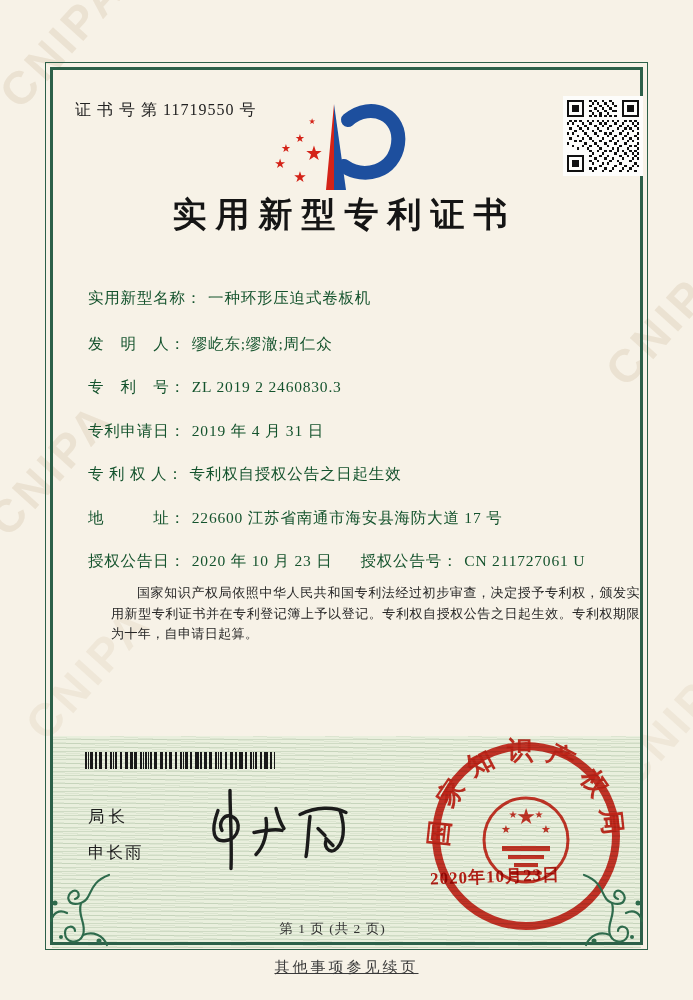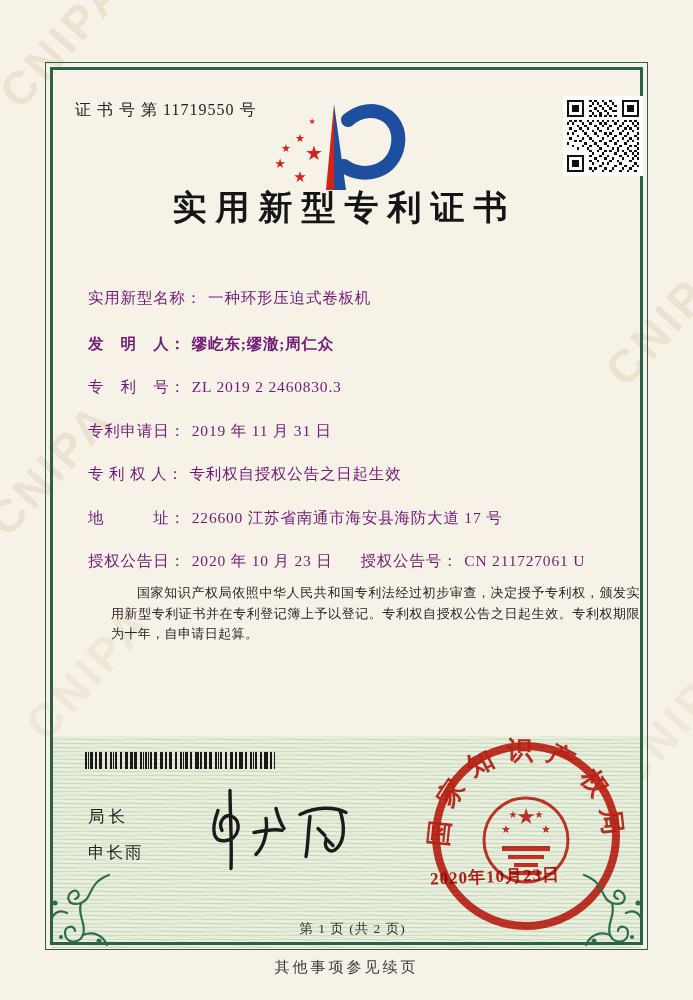--- a/index.html
+++ b/index.html
@@ -27,47 +27,47 @@
   }
   
   .frame{
     left:45px;top:62px;width:601px;height:886px;z-index:2;
     border:1px solid #2c6049;pointer-events:none;
   }
   .frame-inner{position:absolute;inset:4px;border:3px solid #2c6049;}
   .content{z-index:3;}
   .cert-no{left:75px;top:100px;font-size:16px;letter-spacing:1px;color:#222;}
   .title{
-    left:45px;top:185px;width:599px;text-align:center;
+    left:45px;top:192px;width:599px;text-align:center;
     font-size:34px;font-weight:bold;letter-spacing:9px;color:#151515;
   }
   .qr-box{left:563px;top:96px;width:80px;height:80px;background:#fdfdfb;padding:0;}
-  .field-row{left:88px;width:535px;font-size:15.5px;letter-spacing:0.8px;color:#701a75;white-space:nowrap;}
+  .field-row{left:88px;width:535px;font-size:15.5px;letter-spacing:0.8px;color:#14532d;white-space:nowrap;}
   .field-row .lab{margin-right:6px;}
   .grant-right{margin-left:28px;}
   .paras{left:86px;top:583px;width:529px;font-size:13px;line-height:1.58;color:#262626;text-align:justify;margin-left:25px;}
   .paras p{margin:0 0 2px 0;text-indent:2em;letter-spacing:0.4px;}
   .barcode{
     left:85px;top:752px;width:190px;height:17px;z-index:3;
     background:
       repeating-linear-gradient(90deg,#191919 0 2px,rgba(0,0,0,0) 2px 5px),
       repeating-linear-gradient(90deg,#191919 0 1px,rgba(0,0,0,0) 1px 7px),
       repeating-linear-gradient(90deg,rgba(0,0,0,0) 0 3px,#191919 3px 4px,rgba(0,0,0,0) 4px 11px);
   }
   .director-title{left:88px;top:806px;font-size:16.5px;letter-spacing:4px;color:#1e1e1e;z-index:3;}
   .director-name{left:88px;top:842px;font-size:16.5px;letter-spacing:2px;color:#1e1e1e;z-index:3;}
   .signature{left:188px;top:778px;z-index:3;}
   .seal{left:426px;top:736px;z-index:3;mix-blend-mode:multiply;}
   .seal-date{
     left:430px;top:864px;width:195px;z-index:4;
     font-size:17px;font-weight:bold;color:#c8221a;letter-spacing:1px;
     transform:rotate(-2deg);mix-blend-mode:multiply;
   }
-  .page-no{left:52px;top:920px;width:601px;text-align:center;font-size:13.5px;letter-spacing:1px;color:#333;z-index:3;}
-  .footer-note{left:0;top:958px;width:693px;text-align:center;font-size:15px;letter-spacing:3px;color:#3a3a3a;z-index:3;}
+  .page-no{left:32px;top:920px;width:601px;text-align:center;font-size:13.5px;letter-spacing:1px;color:#333;z-index:3;}
+  .footer-note{left:0;top:958px;width:693px;text-align:center;font-size:15px;letter-spacing:3px;color:#3a3a3a;z-index:3;text-decoration:underline;}
   .flourish{z-index:4;}
 </style>
 </head>
 <body>
 
 <div class="wm" style="left:-18px;top:14px;">CNIPA</div>
 <div class="wm" style="left:588px;top:292px;">CNIPA</div>
 <div class="wm" style="left:-30px;top:442px;">CNIPA</div>
 <div class="wm" style="left:8px;top:646px;opacity:.7;">CNIPA</div>
 <div class="wm" style="left:596px;top:694px;opacity:.7;">CNIPA</div>
@@ -113,28 +113,28 @@
       <path d="M9,0h1v1h-1z M11,0h1v1h-1z M14,0h1v1h-1z M17,0h1v1h-1z M10,1h1v1h-1z M12,1h1v1h-1z M15,1h1v1h-1z M18,1h1v1h-1z M9,2h1v1h-1z M13,2h1v1h-1z M16,2h1v1h-1z M19,2h1v1h-1z M11,3h1v1h-1z M14,3h1v1h-1z M17,3h1v1h-1z M9,4h1v1h-1z M12,4h1v1h-1z M15,4h1v1h-1z M18,4h2v1h-2z M10,5h1v1h-1z M13,5h1v1h-1z M16,5h1v1h-1z M9,6h1v1h-1z M11,6h1v1h-1z M13,6h1v1h-1z M15,6h1v1h-1z M17,6h1v1h-1z M19,6h1v1h-1z M1,8h1v1h-1z M3,8h1v1h-1z M5,8h1v1h-1z M8,8h1v1h-1z M10,8h1v1h-1z M12,8h1v1h-1z M14,8h1v1h-1z M16,8h1v1h-1z M18,8h1v1h-1z M20,8h1v1h-1z M23,8h1v1h-1z M25,8h1v1h-1z M27,8h1v1h-1z M0,9h1v1h-1z M2,9h1v1h-1z M6,9h1v1h-1z M9,9h1v1h-1z M13,9h1v1h-1z M15,9h1v1h-1z M19,9h1v1h-1z M22,9h1v1h-1z M26,9h1v1h-1z M28,9h1v1h-1z M4,10h1v1h-1z M7,10h1v1h-1z M11,10h1v1h-1z M14,10h1v1h-1z M17,10h1v1h-1z M21,10h1v1h-1z M24,10h1v1h-1z M27,10h1v1h-1z M1,11h1v1h-1z M5,11h1v1h-1z M8,11h1v1h-1z M12,11h1v1h-1z M16,11h1v1h-1z M20,11h1v1h-1z M23,11h1v1h-1z M25,11h1v1h-1z M28,11h1v1h-1z M3,12h1v1h-1z M6,12h1v1h-1z M10,12h1v1h-1z M13,12h1v1h-1z M18,12h1v1h-1z M22,12h1v1h-1z M26,12h1v1h-1z M0,13h1v1h-1z M2,13h1v1h-1z M7,13h1v1h-1z M11,13h1v1h-1z M15,13h1v1h-1z M17,13h1v1h-1z M21,13h1v1h-1z M24,13h1v1h-1z M28,13h1v1h-1z M4,14h1v1h-1z M8,14h1v1h-1z M12,14h1v1h-1z M16,14h1v1h-1z M19,14h1v1h-1z M23,14h1v1h-1z M27,14h1v1h-1z M1,15h1v1h-1z M6,15h1v1h-1z M9,15h1v1h-1z M14,15h1v1h-1z M18,15h1v1h-1z M22,15h1v1h-1z M25,15h1v1h-1z M28,15h1v1h-1z M3,16h1v1h-1z M5,16h1v1h-1z M10,16h1v1h-1z M13,16h1v1h-1z M17,16h1v1h-1z M20,16h1v1h-1z M24,16h1v1h-1z M26,16h1v1h-1z M0,17h1v1h-1z M7,17h1v1h-1z M11,17h1v1h-1z M15,17h1v1h-1z M19,17h1v1h-1z M23,17h1v1h-1z M28,17h1v1h-1z M2,18h1v1h-1z M6,18h1v1h-1z M9,18h1v1h-1z M12,18h1v1h-1z M16,18h1v1h-1z M21,18h1v1h-1z M25,18h1v1h-1z M27,18h1v1h-1z M4,19h1v1h-1z M8,19h1v1h-1z M13,19h1v1h-1z M18,19h1v1h-1z M20,19h1v1h-1z M24,19h1v1h-1z M28,19h1v1h-1z M9,20h1v1h-1z M12,20h1v1h-1z M15,20h1v1h-1z M17,20h1v1h-1z M20,20h1v1h-1z M22,20h1v1h-1z M25,20h1v1h-1z M27,20h1v1h-1z M10,21h1v1h-1z M14,21h1v1h-1z M19,21h1v1h-1z M23,21h1v1h-1z M26,21h1v1h-1z M28,21h1v1h-1z M9,22h1v1h-1z M13,22h1v1h-1z M16,22h1v1h-1z M21,22h1v1h-1z M24,22h1v1h-1z M27,22h1v1h-1z M11,23h1v1h-1z M15,23h1v1h-1z M18,23h1v1h-1z M22,23h1v1h-1z M26,23h1v1h-1z M28,23h1v1h-1z M9,24h1v1h-1z M12,24h1v1h-1z M17,24h1v1h-1z M20,24h1v1h-1z M25,24h1v1h-1z M10,25h1v1h-1z M14,25h1v1h-1z M16,25h1v1h-1z M21,25h1v1h-1z M27,25h1v1h-1z M13,26h1v1h-1z M19,26h1v1h-1z M23,26h1v1h-1z M26,26h1v1h-1z M28,26h1v1h-1z M9,27h1v1h-1z M11,27h1v1h-1z M15,27h1v1h-1z M18,27h1v1h-1z M22,27h1v1h-1z M25,27h1v1h-1z M10,28h1v1h-1z M14,28h1v1h-1z M17,28h1v1h-1z M21,28h1v1h-1z M24,28h1v1h-1z M27,28h1v1h-1z"></path>
     </g>
   </svg>
 </div>
 
 <div class="abs content title">实用新型专利证书</div>
 
 <div class="abs content field-row" style="top:288px;">
   <span class="lab">实用新型名称：</span><span>一种环形压迫式卷板机</span>
 </div>
-<div class="abs content field-row" style="top:334px;font-weight:bold;">
+<div class="abs content field-row" style="top:334px;">
   <span class="lab">发　明　人：</span><span>缪屹东;缪澈;周仁众</span>
 </div>
 <div class="abs content field-row" style="top:377px;">
   <span class="lab">专　利　号：</span><span>ZL 2019 2 2460830.3</span>
 </div>
 <div class="abs content field-row" style="top:421px;">
-  <span class="lab">专利申请日：</span><span>2019 年 11 月 31 日</span>
+  <span class="lab">专利申请日：</span><span>2019 年 4 月 31 日</span>
 </div>
 <div class="abs content field-row" style="top:464px;">
   <span class="lab">专 利 权 人：</span><span>专利权自授权公告之日起生效</span>
 </div>
 <div class="abs content field-row" style="top:508px;">
   <span class="lab">地　　　址：</span><span>226600 江苏省南通市海安县海防大道 17 号</span>
 </div>
 <div class="abs content field-row" style="top:551px;">
   <span class="lab">授权公告日：</span><span>2020 年 10 月 23 日</span><span class="lab grant-right">授权公告号：</span><span>CN 211727061 U</span>
 </div>

